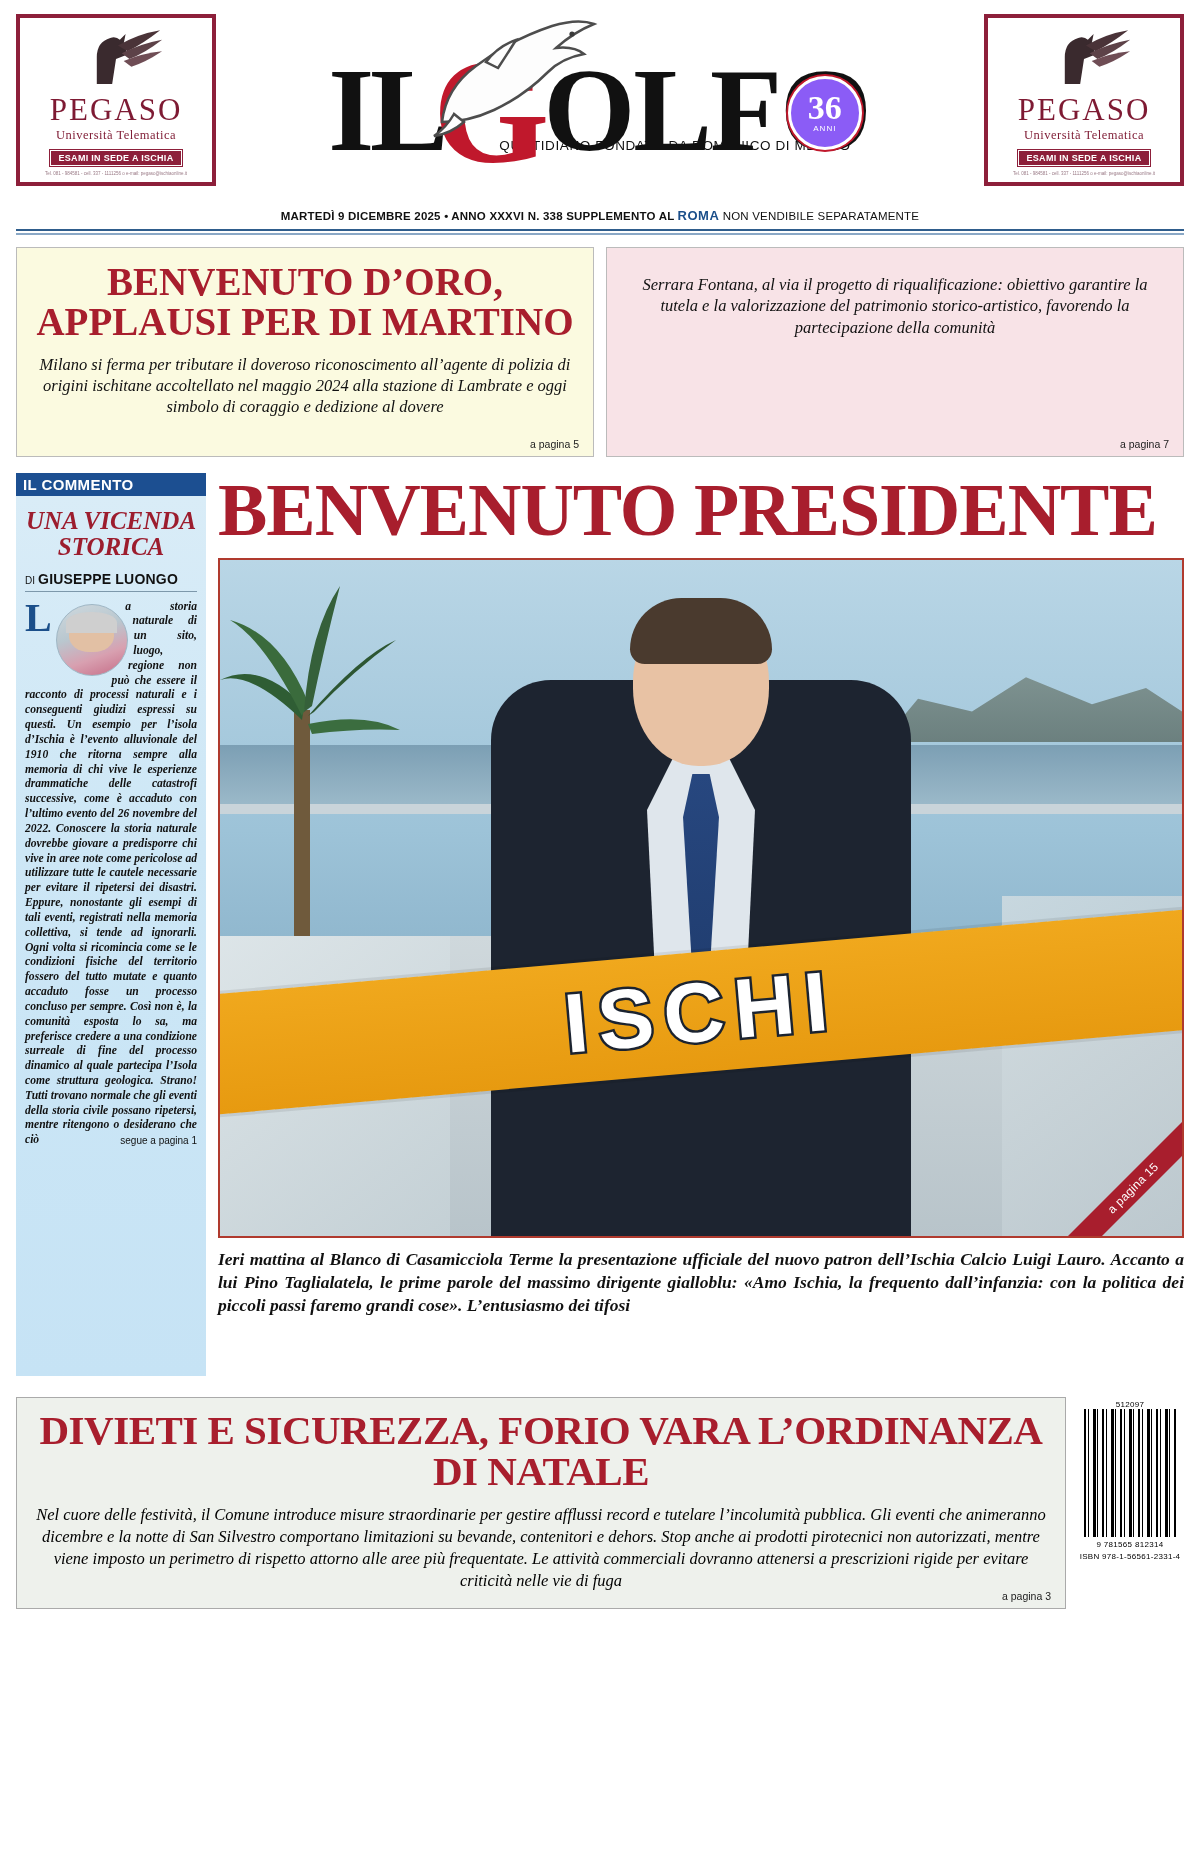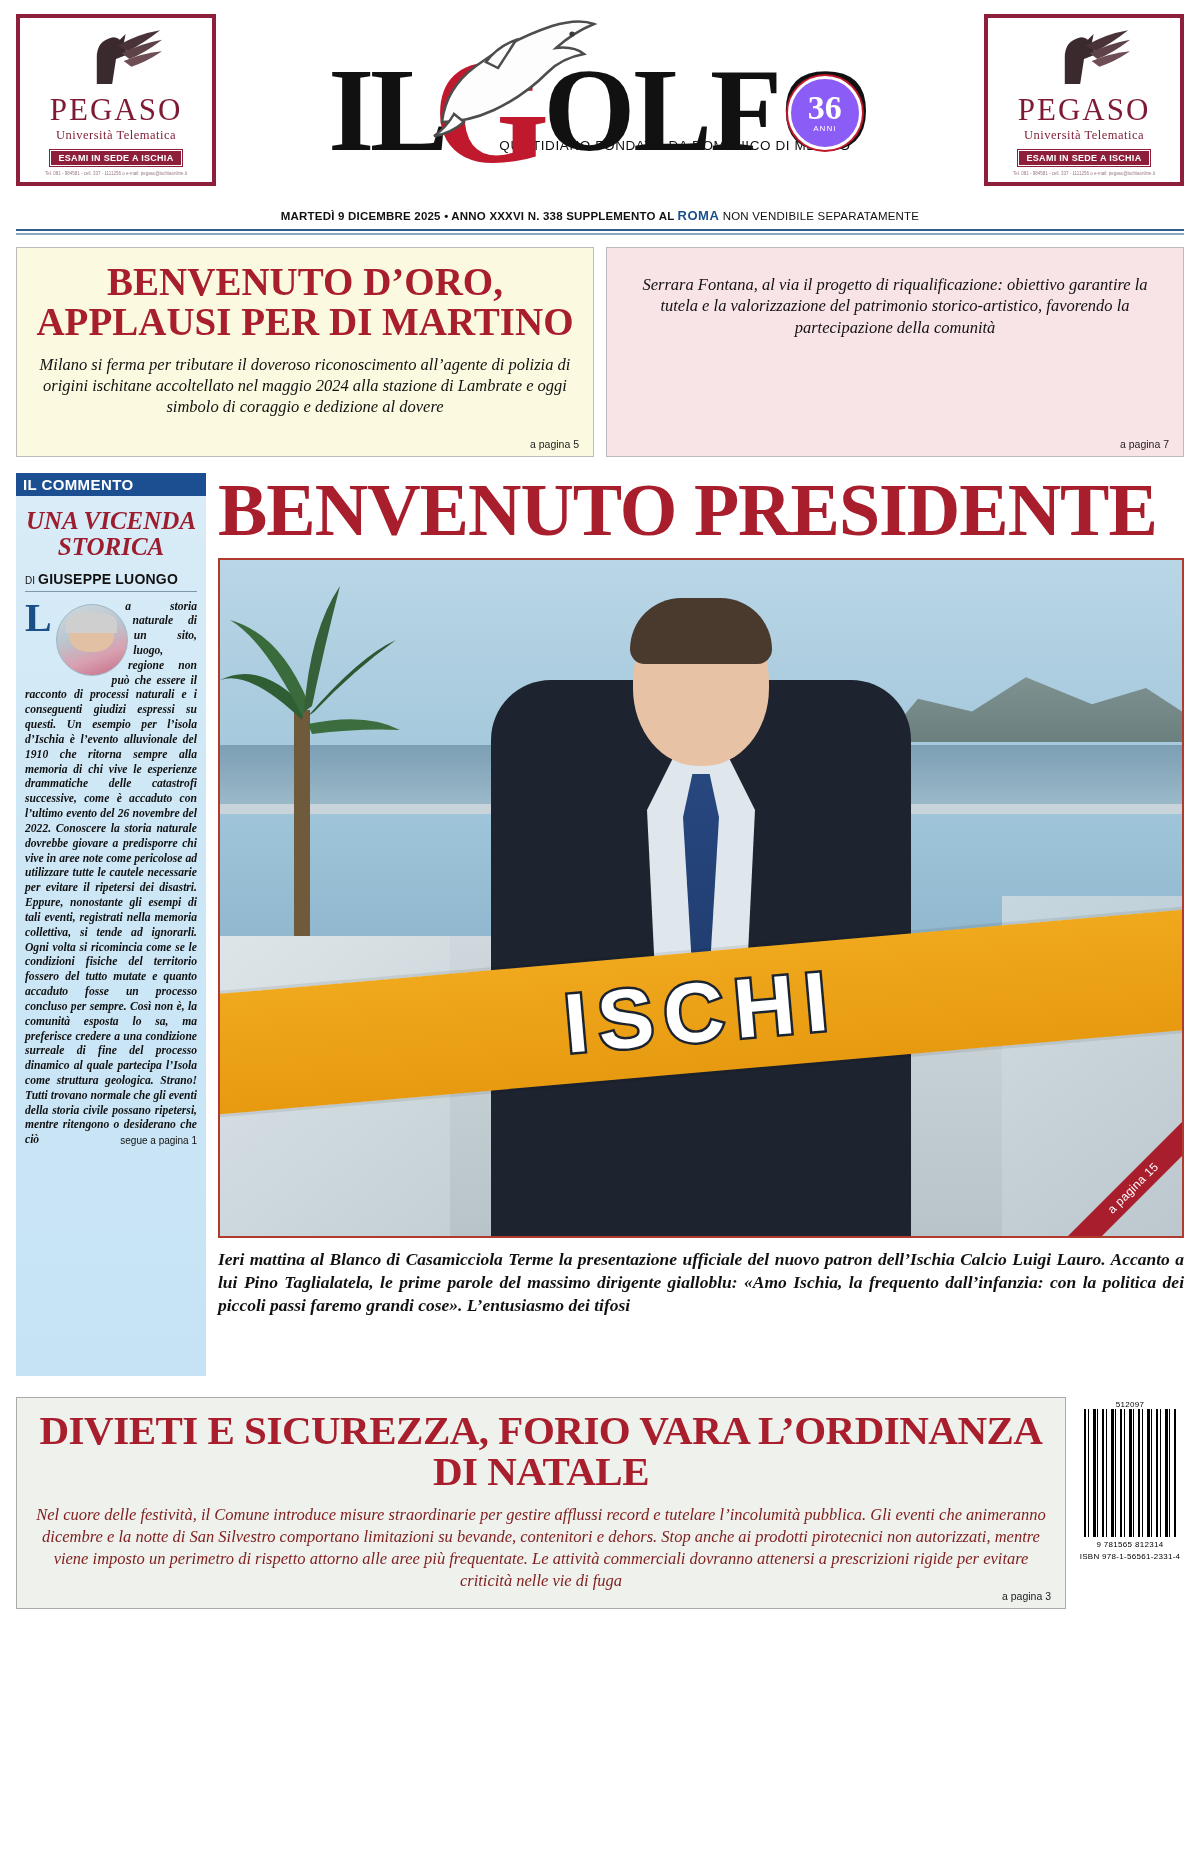--- a/index.html
+++ b/index.html
@@ -245,21 +245,21 @@
   .bottom-box {
     flex: 1; border: 1px solid #aaa; background: #eef1ec; padding: 12px 16px 16px;
     position: relative;
   }
   .bottom-box h2 {
     text-align: center; color: #a81e2d; font-family: "Liberation Serif", serif;
     font-weight: bold; font-size: 41px; line-height: 1; letter-spacing: -.5px;
   }
   .bottom-box p {
     margin-top: 12px; text-align: center; font-style: italic;
-    font-family: "Liberation Serif", serif; font-size: 16.5px; line-height: 1.34; color: #7f1d1d;
+    font-family: "Liberation Serif", serif; font-size: 16.5px; line-height: 1.34; color: #000000;
   }
   .barcode { width: 108px; display: flex; flex-direction: column; align-items: center; justify-content: flex-end; }
   .bars {
     width: 92px; height: 128px;
     background: repeating-linear-gradient(90deg,
       #000 0 2px, #fff 2px 4px, #000 4px 5px, #fff 5px 9px,
       #000 9px 12px, #fff 12px 13px, #000 13px 14px, #fff 14px 18px);
   }
   .bar-code-num {
     font-family: "Liberation Sans", sans-serif; font-size: 8px; margin-top: 3px; letter-spacing: .3px;

